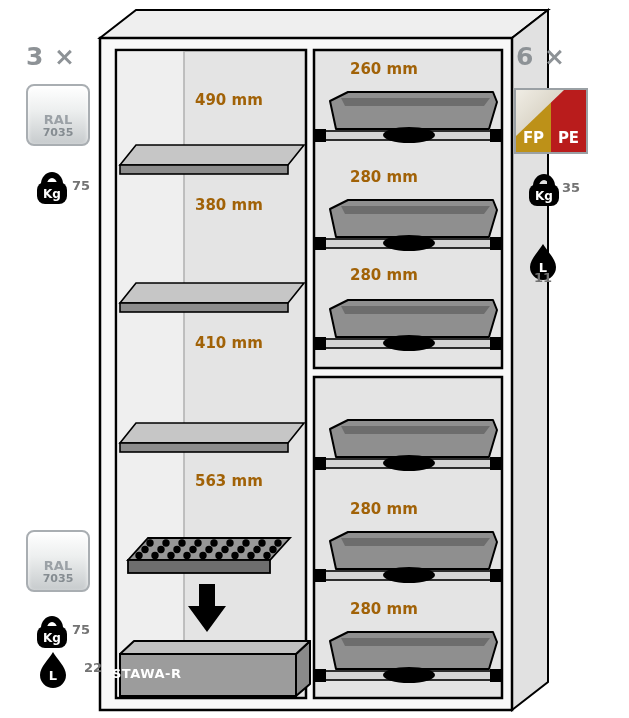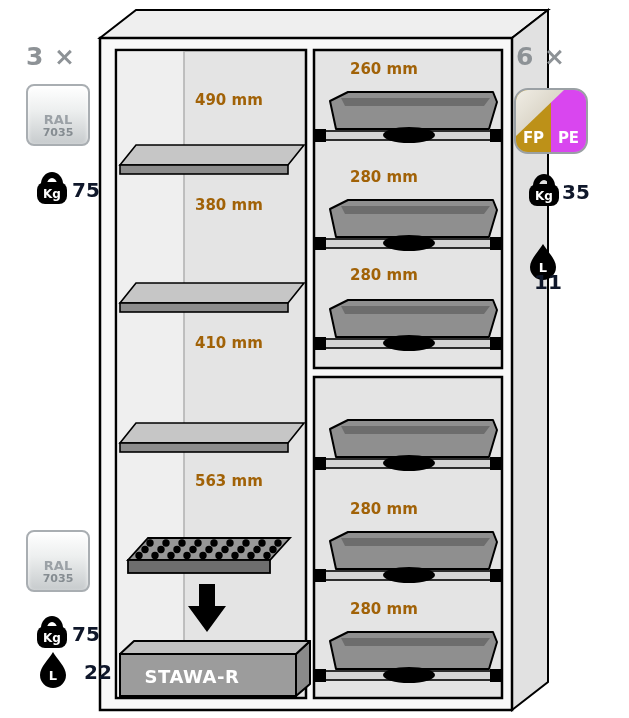--- a/index.html
+++ b/index.html
@@ -9,48 +9,48 @@
   .stage { position:relative; width:629px; height:718px; background:#fff; overflow:hidden; }
   .cab { position:absolute; left:0; top:0; }
 
   .dim { position:absolute; font-size:15px; font-weight:bold; color:#a16207;
          white-space:nowrap; }
   .dim.lc { left:195px; width:100px; }
   .dim.rc { left:350px; width:120px; }
 
   .count { position:absolute; font-size:25px; font-weight:bold; color:#8d9296; letter-spacing:1px; }
 
-  .num { position:absolute; font-size:20px; font-weight:bold; color:#0f172a; }
+  .num { position:absolute; font-size:13px; font-weight:bold; color:#737373; }
 
   .ral-badge { position:absolute; width:64px; height:62px; border:2px solid #a9aeb2; border-radius:8px;
                background:linear-gradient(180deg,#ffffff 0%,#edefef 42%,#c7cbcd 100%);
                box-shadow:inset 0 2px 4px rgba(255,255,255,.85);
                display:flex; flex-direction:column; align-items:center; justify-content:flex-end;
                padding-bottom:5px; }
   .ral-l1 { font-size:13px; font-weight:bold; color:#9ba1a6; line-height:1.1; }
   .ral-l2 { font-size:11px; font-weight:bold; color:#858c91; line-height:1.1; }
 
-  .mat-badge { position:absolute; width:74px; height:66px; border:2px solid #9aa0a4; border-radius:14px;
+  .mat-badge { position:absolute; width:74px; height:66px; border:2px solid #9aa0a4; border-radius:0;
                overflow:hidden; display:flex; background:#b9babb; }
   .mat-half { flex:1; display:flex; align-items:flex-end; justify-content:center;
               padding-bottom:5px; font-weight:bold; font-size:15px; color:#fff; }
   .mat-fp { background:#bd9118; }
-  .mat-pe { background:#d946ef; }
+  .mat-pe { background:#b91c1c; }
   .mat-fold { position:absolute; left:0; top:0; width:48px; height:46px;
               background:linear-gradient(135deg,#f0ede5 0%,#ddd8cb 50%,#bab3a0 78%,#a59d88 100%);
               clip-path:polygon(0 0,100% 0,0 100%); }
 
   .icon { position:absolute; line-height:0; }
   .icon text { font-family:"DejaVu Sans","Liberation Sans",sans-serif; font-weight:bold;
                fill:#fff; text-anchor:middle; }
   .kb text { font-size:12px; }
   .drop text { font-size:13px; }
 
-  .sump-label { position:absolute; left:112px; top:666px; width:160px; text-align:center;
-                color:#fff; font-weight:bold; font-size:18px; letter-spacing:.5px; }
+  .sump-label { position:absolute; left:112px; top:666px; width:160px; 
+                color:#fff; font-weight:bold; font-size:13px; letter-spacing:.5px; }
 </style>
 </head>
 <body>
 
 <div class="stage">
 
   <svg class="cab" width="629" height="718">
     <defs>
       <g id="shelf-shape">
         <polygon points="0,20 168,20 184,0 16,0" fill="#c6c6c6" stroke="#000" stroke-width="1.6"></polygon>

